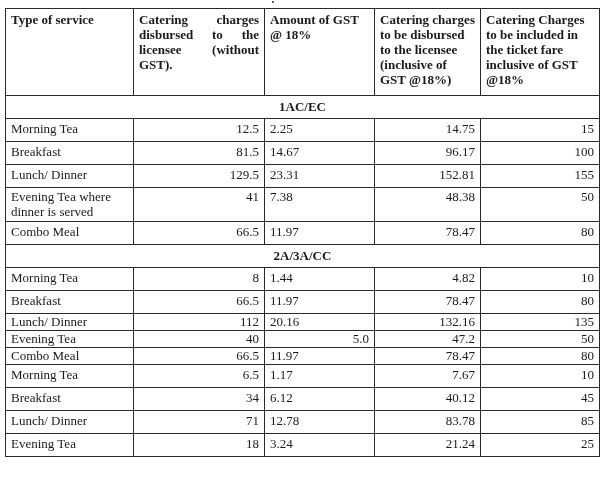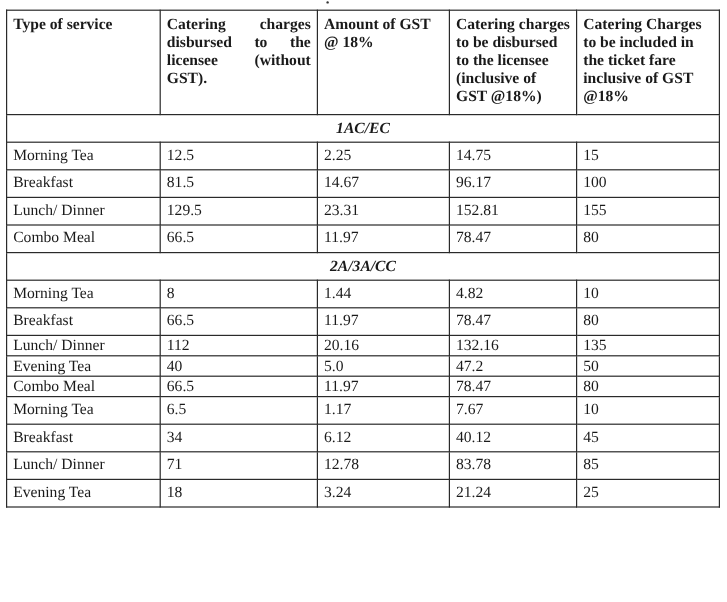--- a/index.html
+++ b/index.html
@@ -55,24 +55,23 @@
     th.justify {
       text-align: justify;
       text-align-last: left;
     }
     tr.section td {
       text-align: center;
       font-weight: bold;
       height: 19px;
       padding-top: 3px;
       padding-bottom: 0;
-      font-style: italic;
     }
     td.label { text-align: left; }
-    td.num { text-align: left; }
+    td.num { text-align: right; }
     td.num-left { text-align: left; padding-left: 6px; }
     tr.row1 td { height: 20px; padding-top: 2px; }
     tr.row2 td { height: 32px; padding-top: 1px; }
     tr.tight td { height: 16px; padding-top: 0; line-height: 15px; }
     tr.normal td { height: 20px; padding-top: 2px; }
   </style>
 </head>
 <body>
 
 <div class="dot"></div>
@@ -113,20 +112,27 @@
       <td class="num">96.17</td>
       <td class="num">100</td>
     </tr>
     <tr class="row1">
       <td class="label">Lunch/ Dinner</td>
       <td class="num">129.5</td>
       <td class="num-left">23.31</td>
       <td class="num">152.81</td>
       <td class="num">155</td>
     </tr>
+    <tr class="row2">
+      <td class="label">Evening Tea where dinner is served</td>
+      <td class="num">41</td>
+      <td class="num-left">7.38</td>
+      <td class="num">48.38</td>
+      <td class="num">50</td>
+    </tr>
     <tr class="row1">
       <td class="label">Combo Meal</td>
       <td class="num">66.5</td>
       <td class="num-left">11.97</td>
       <td class="num">78.47</td>
       <td class="num">80</td>
     </tr>
 
     <tr class="section">
       <td colspan="5">2A/3A/CC</td>

